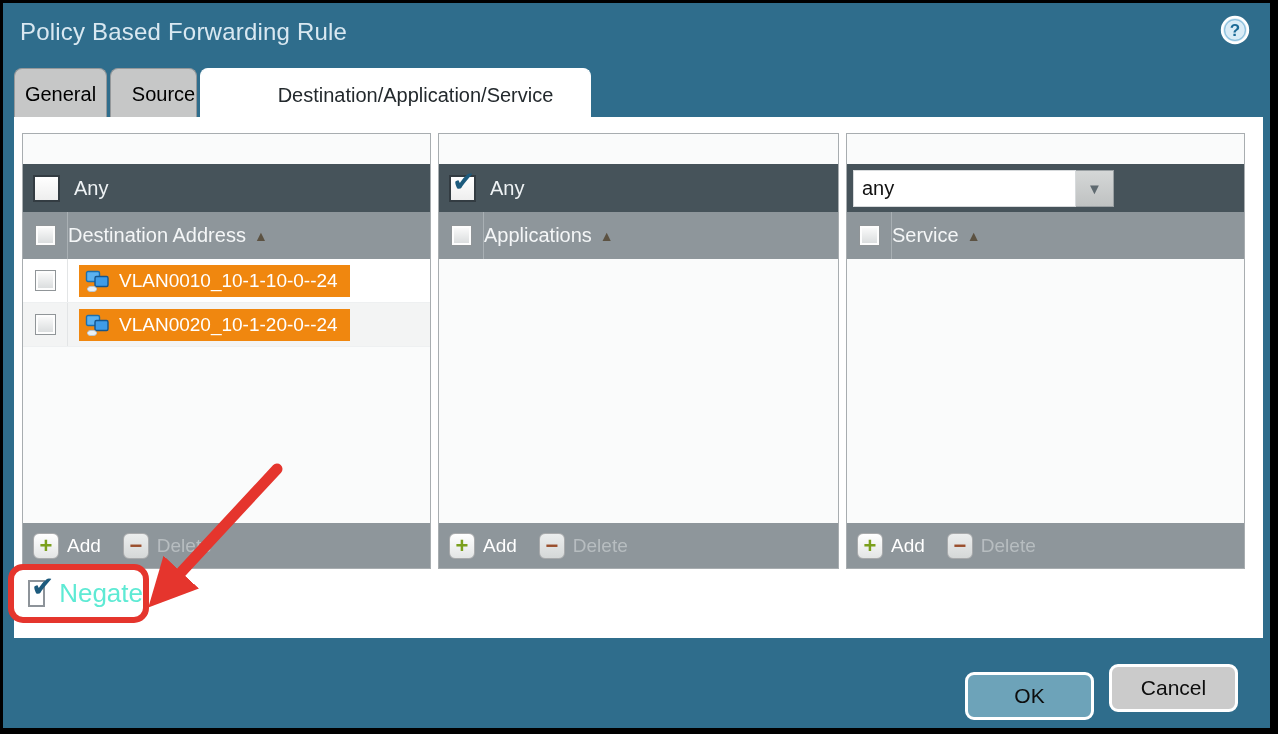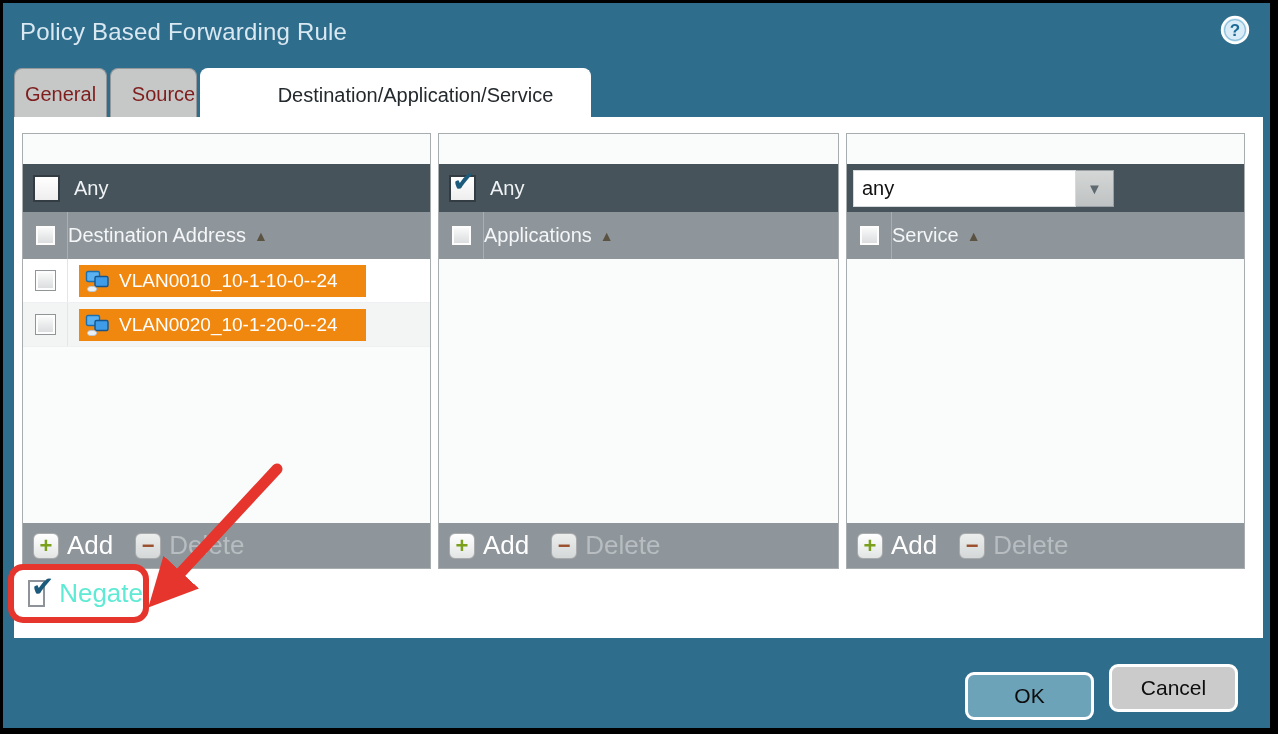--- a/index.html
+++ b/index.html
@@ -7,21 +7,21 @@
   body { font-family: "Liberation Sans", "DejaVu Sans", sans-serif; }
   .screen { position:relative; width:1278px; height:734px; background:#000; overflow:hidden; }
   .dialog { position:absolute; left:3px; top:3px; width:1267px; height:725px; background:#2f6d8c; }
 
   
   .title { position:absolute; left:17px; top:15px; font-size:24px; color:#d9e8f1; letter-spacing:0.2px; }
   .help { position:absolute; right:20px; top:12px; width:30px; height:30px; cursor:pointer; }
 
   
   .tab { position:absolute; top:65px; height:52px; display:flex; align-items:center; justify-content:center;
-         font-size:20px; color:#7f1d1d; border:1px solid #95989a; border-bottom:none;
+         font-size:20px; color:#000000; border:1px solid #95989a; border-bottom:none;
          border-radius:8px 8px 0 0; background:#c6c7c7; cursor:pointer; }
   .tab.active { background:#ffffff; border-color:#fff; height:53px; z-index:3; color:#23292d; }
   .tab-general  { left:11px;  width:93px;  }
   .tab-source   { left:107px; width:87px;padding-left:20px;  }
   .tab-dest     { left:197px; width:391px;padding-left:40px; }
   .tab-forward  { left:593px; width:149px; }
 
   
   .panel { position:absolute; left:11px; top:114px; width:1249px; height:521px; background:#ffffff; z-index:2; }
 
@@ -36,29 +36,29 @@
   .hdr { height:47px; background:#8e969b; display:flex; align-items:center; flex:0 0 auto; cursor:pointer; }
   .hdr .cbcell { width:45px; display:flex; justify-content:center; align-items:center; align-self:stretch; border-right:1px solid #a9b0b4; }
   .hdr .hdr-label { color:#f4f6f7; font-size:20px; }
   .sort { color:#5c5242; font-size:14px; margin-left:8px; }
 
   .list { flex:1 1 auto; background:#fafbfb; overflow:hidden; }
   .row { height:44px; display:flex; align-items:center; background:#fff; border-bottom:1px solid #eef0f1; }
   .row.alt { background:#f3f4f4; }
   .row .cbcell { width:45px; display:flex; justify-content:center; align-self:stretch; align-items:center; border-right:1px solid #e3e5e6; }
   .chip { margin-left:11px; height:32px; background:#f0870f; display:flex; align-items:center; gap:8px;
-          padding:0 28px 0 6px; color:#fff; font-size:19px; cursor:pointer; }
+          padding:0 12px 0 6px; color:#fff; font-size:19px; cursor:pointer; }
 
   .foot { height:45px; background:#8e969b; display:flex; align-items:center; gap:22px; padding-left:10px; flex:0 0 auto; }
   .btnmini { display:flex; align-items:center; gap:8px; cursor:pointer; }
   .sq { width:26px; height:26px; border-radius:6px; border:1px solid #a8aaac; background:linear-gradient(#ffffff,#e3e5e5);
         display:flex; align-items:center; justify-content:center; font-size:22px; font-weight:bold; line-height:1; }
   .sq.plus { color:#7ba01d; }
   .sq.minus { color:#9a4f2d; background:linear-gradient(#eceeee,#d5d8d8); }
-  .btnmini .lbl { font-size:26px; color:#ffffff; }
+  .btnmini .lbl { font-size:19px; color:#ffffff; }
   .btnmini.disabled .lbl { color:#b7bdc0; }
 
   
   .cb { background:linear-gradient(#ffffff,#eeeeee); display:flex; align-items:flex-end; justify-content:center; position:relative; }
   .cb-big { width:27px; height:27px; border:2px solid #333c42; }
   .cb-3d { width:21px; height:21px; border:1px solid #909598; box-shadow: inset 0 0 0 2px #fdfdfd; background:linear-gradient(#fdfdfd,#d7dadb); }
   .cb-neg { width:27px; height:27px; border:2px solid #8d9399; background:#fff; }
   .check { position:absolute; left:1px; top:-9px; color:#1d5b7d; font-size:28px; line-height:1; }
 
   

